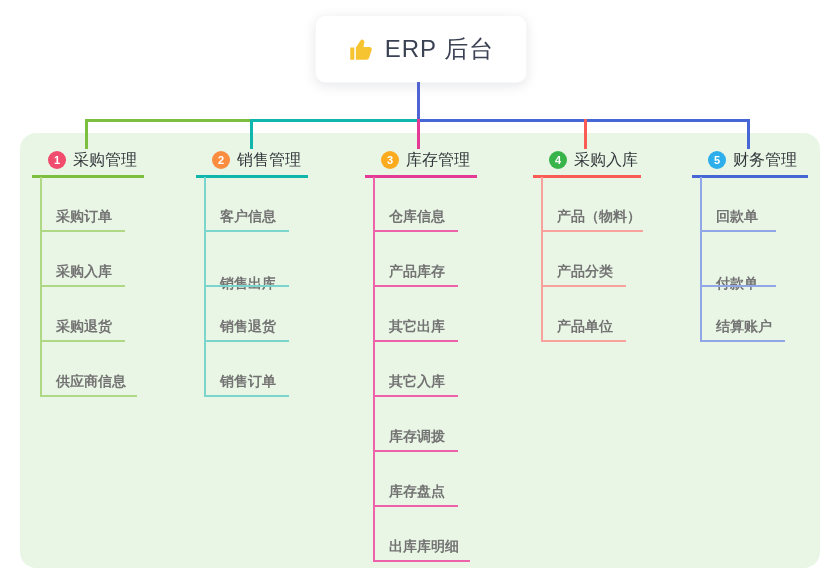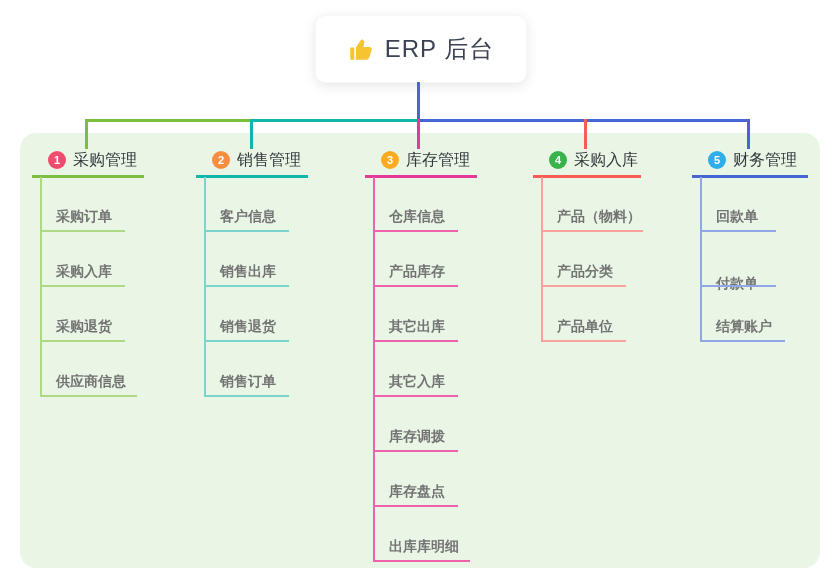--- a/index.html
+++ b/index.html
@@ -102,21 +102,21 @@
 
   <div class="branch-header" style="left:212px">
     <span class="badge badge2">2</span>
     <span class="branch-label">销售管理</span>
   </div>
   <div class="uline c-t" style="left:196px;top:175px;width:112px"></div>
   <div class="trunk t2" style="left:204px;top:177px;height:220px"></div>
 
   <div class="sub-label" style="left:220px;top:206px">客户信息</div>
   <div class="sub-uline t2" style="left:204px;top:230px;width:85px"></div>
-  <div class="sub-label" style="left:220px;top:261px">销售出库</div>
+  <div class="sub-label" style="left:220px;top:273px">销售出库</div>
   <div class="sub-uline t2" style="left:204px;top:285px;width:85px"></div>
   <div class="sub-label" style="left:220px;top:316px">销售退货</div>
   <div class="sub-uline t2" style="left:204px;top:340px;width:85px"></div>
   <div class="sub-label" style="left:220px;top:371px">销售订单</div>
   <div class="sub-uline t2" style="left:204px;top:395px;width:85px"></div>
 
   <div class="branch-header" style="left:381px">
     <span class="badge badge3">3</span>
     <span class="branch-label">库存管理</span>
   </div>

